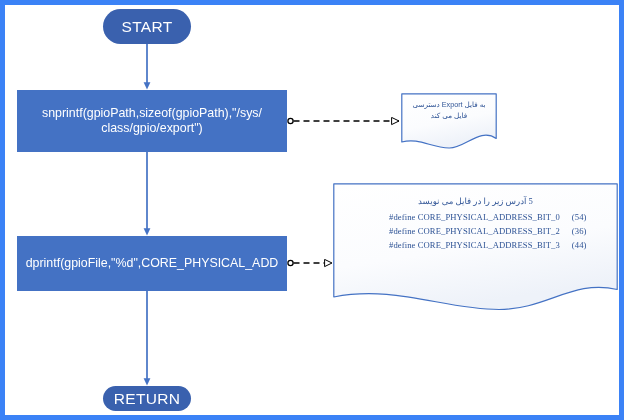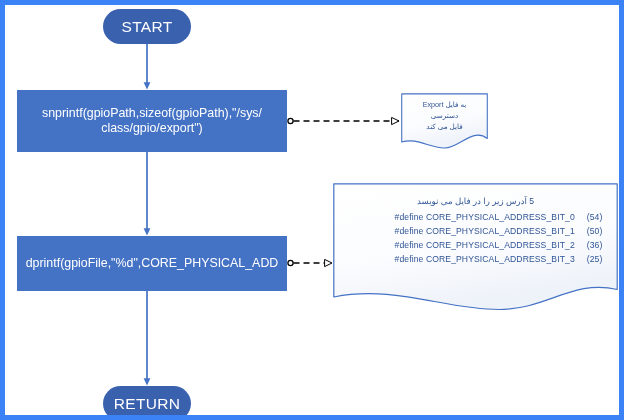--- a/index.html
+++ b/index.html
@@ -46,21 +46,21 @@
   #node-start {
     left: 98px;
     top: 4px;
     width: 88px;
     height: 35px;
   }
   #node-return {
     left: 98px;
     top: 381px;
     width: 88px;
-    height: 35px;
+    height: 25px;
   }
   
   .process {
     background: #4472C4;
     font-size: 12.4px;
     line-height: 1.25;
     padding: 2px 6px;
   }
   #node-proc-snprintf {
     left: 12px;
@@ -78,28 +78,29 @@
     display: block;
     width: 100%;
   }
   
   .doc-note {
     position: absolute;
   }
   #note-export {
     left: 396px;
     top: 88px;
-    width: 87px;
+    width: 96px;
     height: 56px;
   }
   #note-defines {
     left: 328px;
     top: 178px;
     width: 285px;
     height: 128px;
+    font-family: Liberation Serif, serif;
   }
   .doc-note svg.docshape {
     position: absolute;
     left: 0;
     top: 0;
     width: 100%;
     height: 100%;
   }
   .doc-content {
     position: relative;
@@ -125,21 +126,20 @@
   }
   #note-defines .fa-line {
     font-size: 8.6px;
     line-height: 1.5;
     margin-bottom: 3px;
   }
   .define-list {
     margin: 0;
     padding: 0 0 0 46px;
     list-style: none;
-    text-align: center;
   }
   .define-row {
     color: #2F5496;
     font-size: 8.6px;
     line-height: 1.62;
     white-space: nowrap;
     letter-spacing: 0.1px;
   }
   .define-row .dfn-val {
     display: inline-block;
@@ -228,25 +228,22 @@
                C 240,96 214,126.5 166,126.5
                C 112,126.5 62,102 0.8,114.0 Z" fill="url(#doc-fill)" stroke="#4472C4" stroke-width="1.2" stroke-linejoin="round"></path>
     </svg>
     <div class="doc-content">
       <div class="fa-line">5 آدرس زیر را در فایل می نویسد</div>
       <ul class="define-list">
         <li class="define-row">
           <span>#define CORE_PHYSICAL_ADDRESS_BIT_0</span><span class="dfn-val">(54)</span>
         </li>
         <li class="define-row">
-          <span>#define CORE_PHYSICAL_ADDRESS_BIT_1</span><span class="dfn-val">(50)</span>
-        </li>
-        <li class="define-row">
           <span>#define CORE_PHYSICAL_ADDRESS_BIT_2</span><span class="dfn-val">(36)</span>
         </li>
         <li class="define-row">
-          <span>#define CORE_PHYSICAL_ADDRESS_BIT_3</span><span class="dfn-val">(25)</span>
+          <span>#define CORE_PHYSICAL_ADDRESS_BIT_3</span><span class="dfn-val">(44)</span>
         </li>
       </ul>
     </div>
   </div>
 
 </div>
 
 </body></html>

